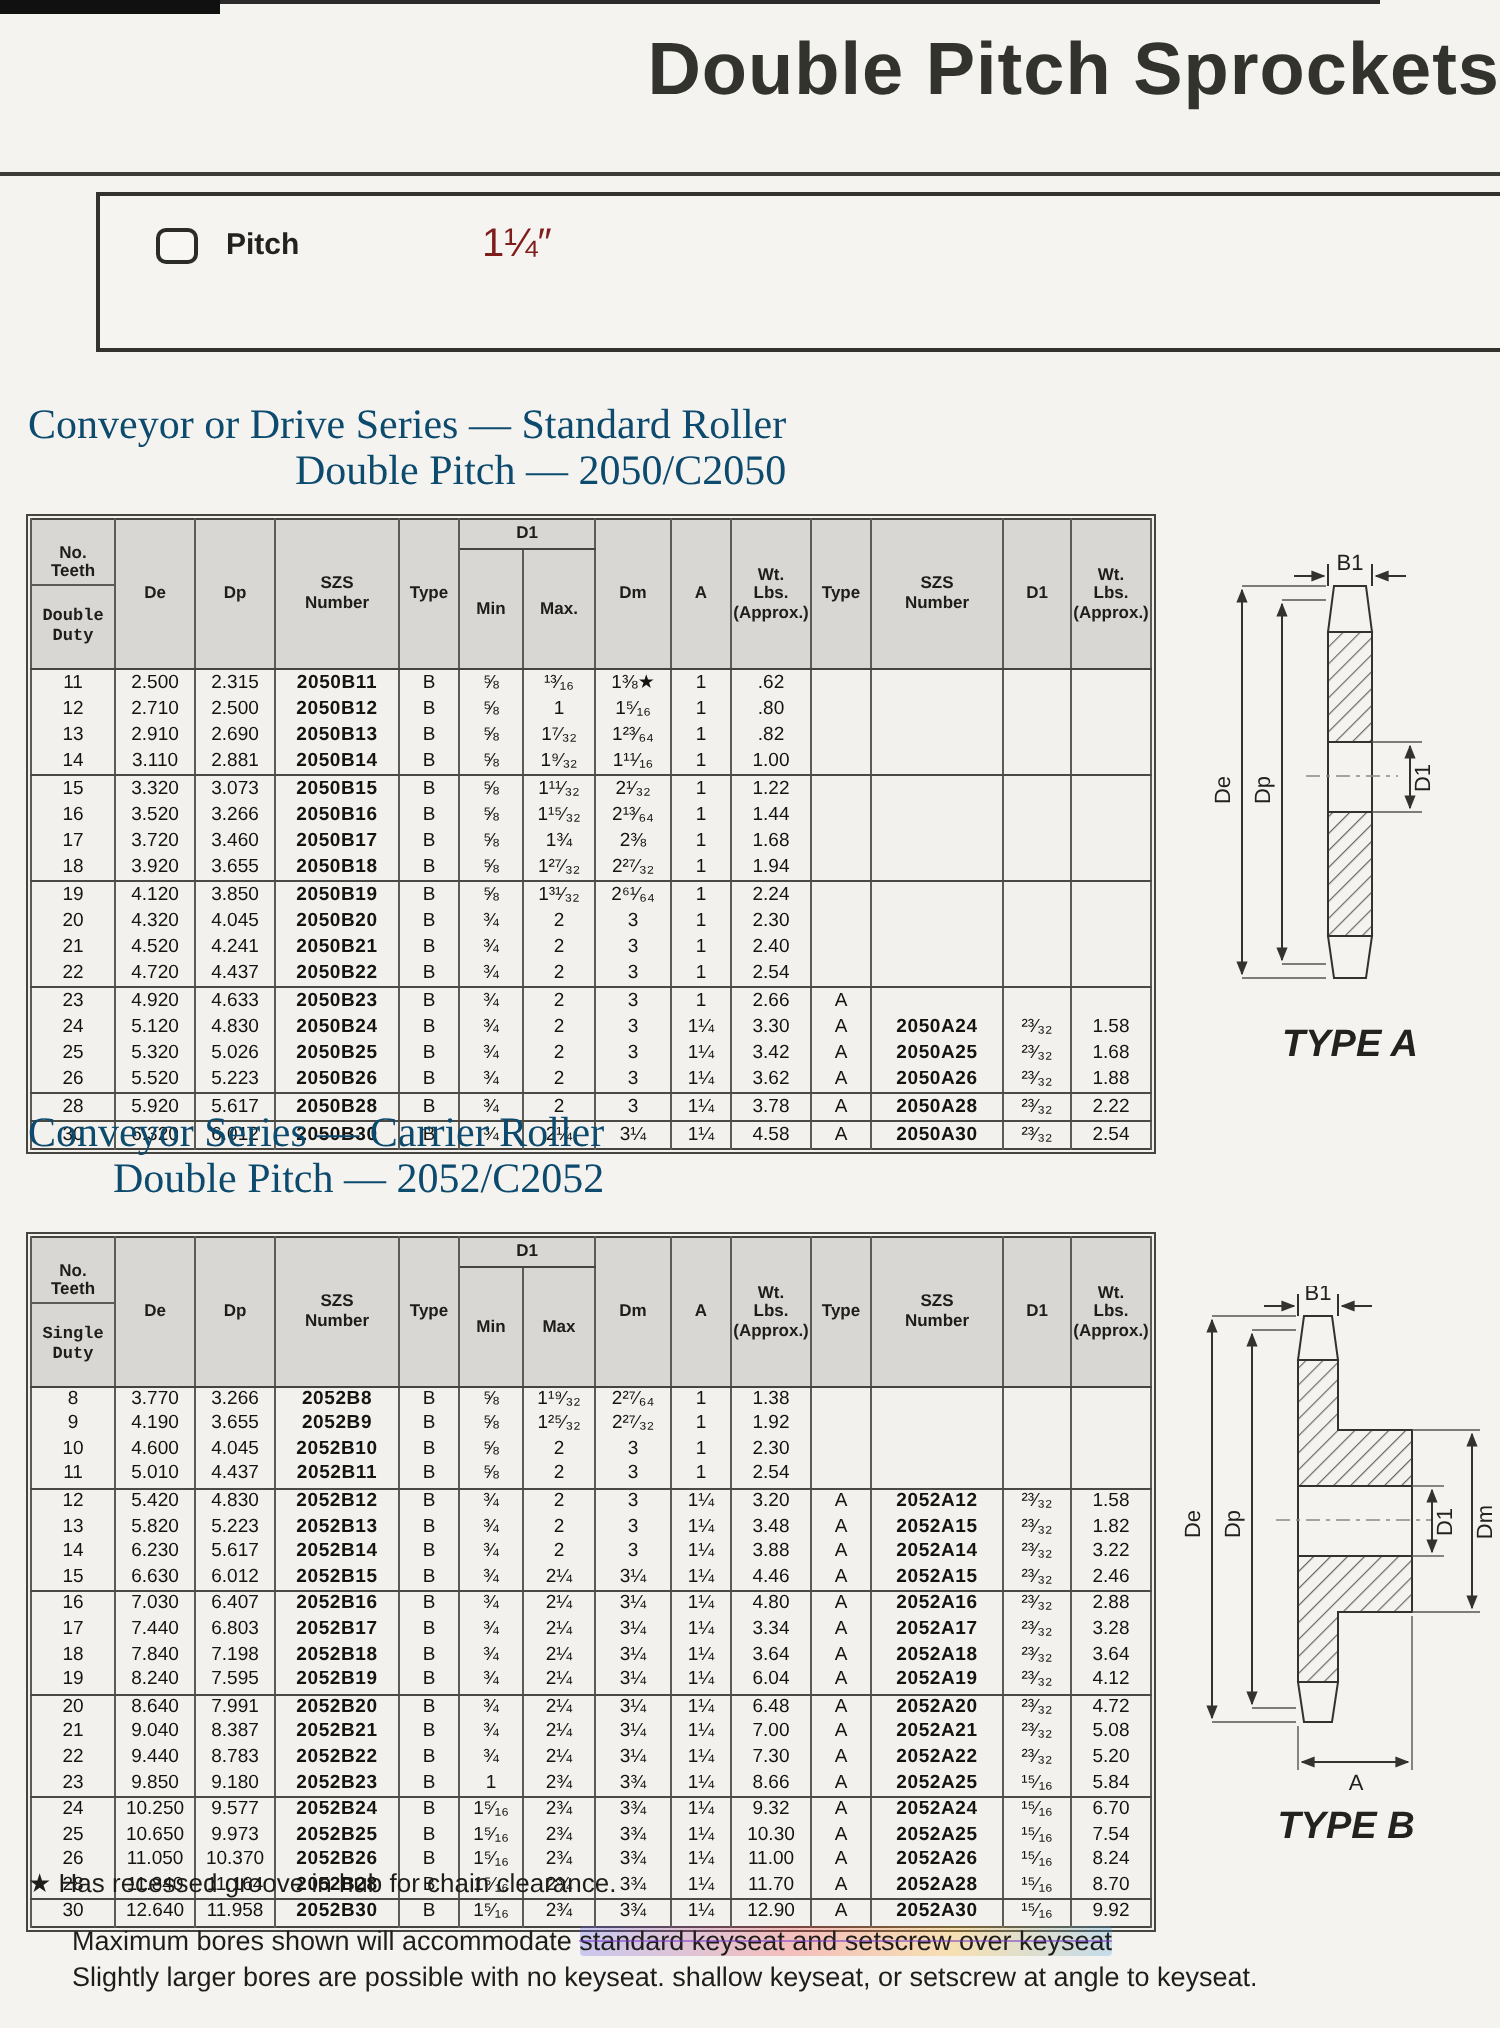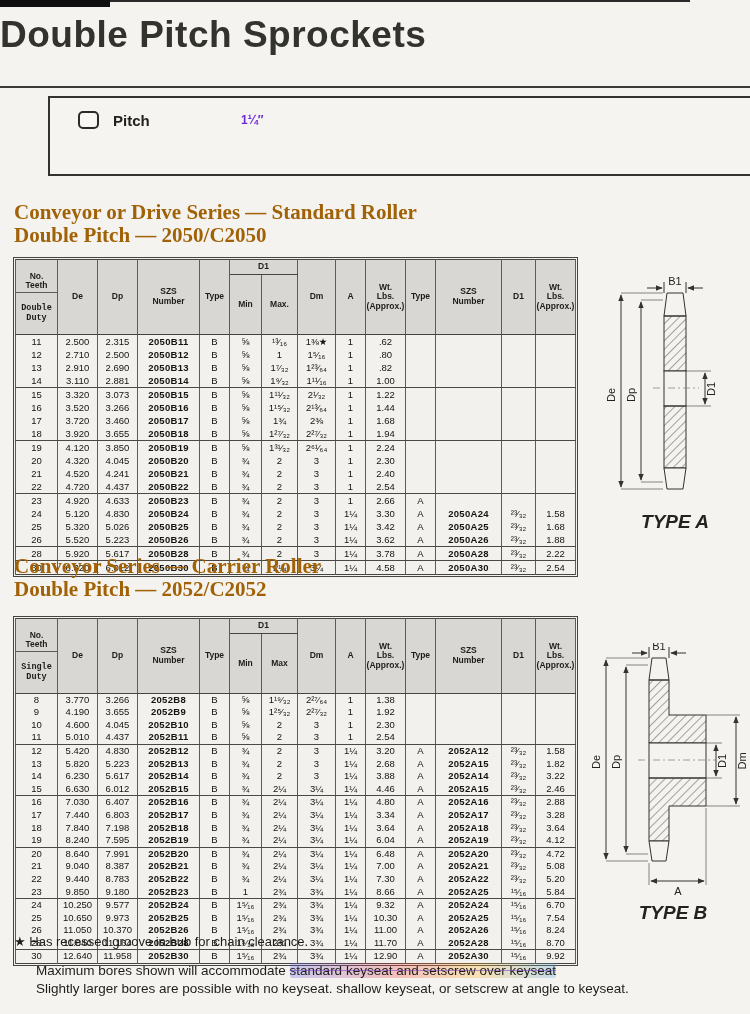--- a/index.html
+++ b/index.html
@@ -4,41 +4,41 @@
 <style>
   html,body{margin:0;padding:0;}
   body{
     width:750px;height:1014px;position:relative;overflow:hidden;
     background:#f5f3ef;color:#1d1c1a;
     font-family:"Liberation Sans",sans-serif;
   }
   .scan-strip{position:absolute;top:0;left:0;width:110px;height:7px;background:#101010;}
   .scan-line{position:absolute;top:0;left:0;width:690px;height:2px;background:#2a2a2a;}
   .page-title{
-    position:absolute;top:14px;left:0;width:750px;text-align:left;
+    position:absolute;top:14px;left:0;width:750px;text-align:right;
     font-size:37px;font-weight:bold;letter-spacing:.5px;color:#33332e;
   }
   .title-rule{position:absolute;top:86px;left:0;width:750px;height:2px;background:#3b3b38;}
   .specs-box{
     position:absolute;top:96px;left:12px;width:726px;height:80px;
     border:2px solid #33322f;box-sizing:border-box;background:#f6f4f0;margin-left:36px;
   }
   .spec-row{position:absolute;left:28px;display:flex;align-items:center;}
   .spec-row.r1{top:13px;}
   .spec-row.r2{top:45px;}
   .chk{
     width:17px;height:14px;border:2px solid #2b2b28;border-radius:5px;
     background:#f8f7f4;margin-right:14px;flex:0 0 auto;
   }
   .spec-label{font-size:15px;font-weight:bold;color:#23221f;width:128px;}
-  .spec-value{font-size:12px;font-weight:bold;color:#6d28d9;}
+  .spec-value{font-size:20px;font-weight:normal;color:#7f1d1d;}
   .section-head{
     position:absolute;left:14px;
-    font-family:"Liberation Serif",serif;font-weight:bold;color:#a16207;
-    font-size:21px;line-height:23px;letter-spacing:0px;
+    font-family:"Liberation Serif",serif;font-weight:normal;color:#0c4a6e;
+    font-size:21px;line-height:23px;letter-spacing:0px;text-align:right;
   }
   .sec1{top:201px;}
   .sec2{top:555px;}
   
   .tablewrap{
     position:absolute;border:1px solid #45443f;padding:1px;background:#f3f1ed;
   }
   .tw1{top:257px;left:13px;}
   .tw2{top:616px;left:13px;}
   table.spk{
@@ -625,21 +625,21 @@
         <tr>
           <td>13</td>
           <td>5.820</td>
           <td>5.223</td>
           <td class="pn">2052B13</td>
           <td>B</td>
           <td>¾</td>
           <td>2</td>
           <td>3</td>
           <td>1¼</td>
-          <td>2.68</td>
+          <td>3.48</td>
           <td>A</td>
           <td class="pn">2052A15</td>
           <td>²³⁄₃₂</td>
           <td>1.82</td>
         </tr>
         <tr>
           <td>14</td>
           <td>6.230</td>
           <td>5.617</td>
           <td class="pn">2052B14</td>

